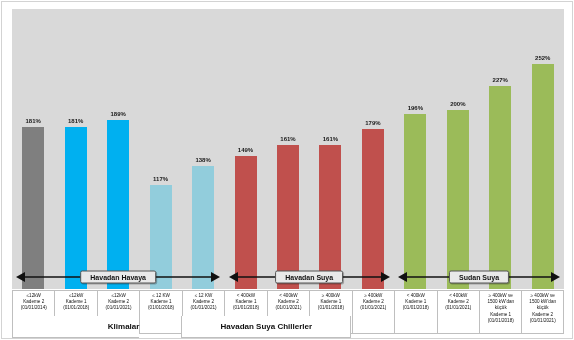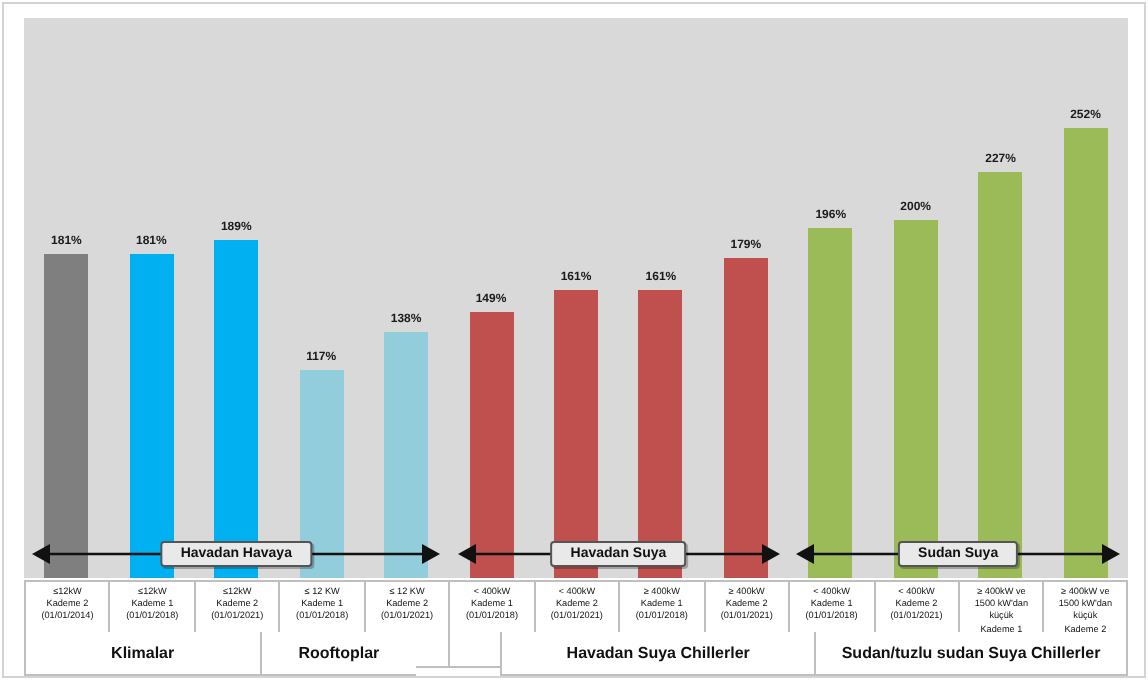--- a/index.html
+++ b/index.html
@@ -302,27 +302,21 @@
       <div class="axis-cell" style="width: 42.4615px;">
         <span>≥ 400kW  ve</span>
         <span>1500 kW'dan</span>
         <span>küçük</span>
         <span>Kademe 2</span>
         <span>(01/01/2021)</span>
       </div>
     </div>
 
   <div id="group-row">
-      <div class="group-cell" style="width: 127.385px;">
+      <div class="group-cell" style="width: 127.385px; justify-content: flex-end;">
         <span>Klimalar</span>
-      </div>
-      <div class="group-cell" style="width: 84.9231px;">
-        <span>Rooftoplar</span>
       </div>
       <div class="group-cell" style="width: 169.846px; margin-left: 42px;">
         <span>Havadan Suya Chillerler</span>
       </div>
-      <div class="group-cell" style="width: 169.846px;">
-        <span>Sudan/tuzlu sudan Suya Chillerler</span>
-      </div>
     </div>
 
 </div>
 
 </body></html>

